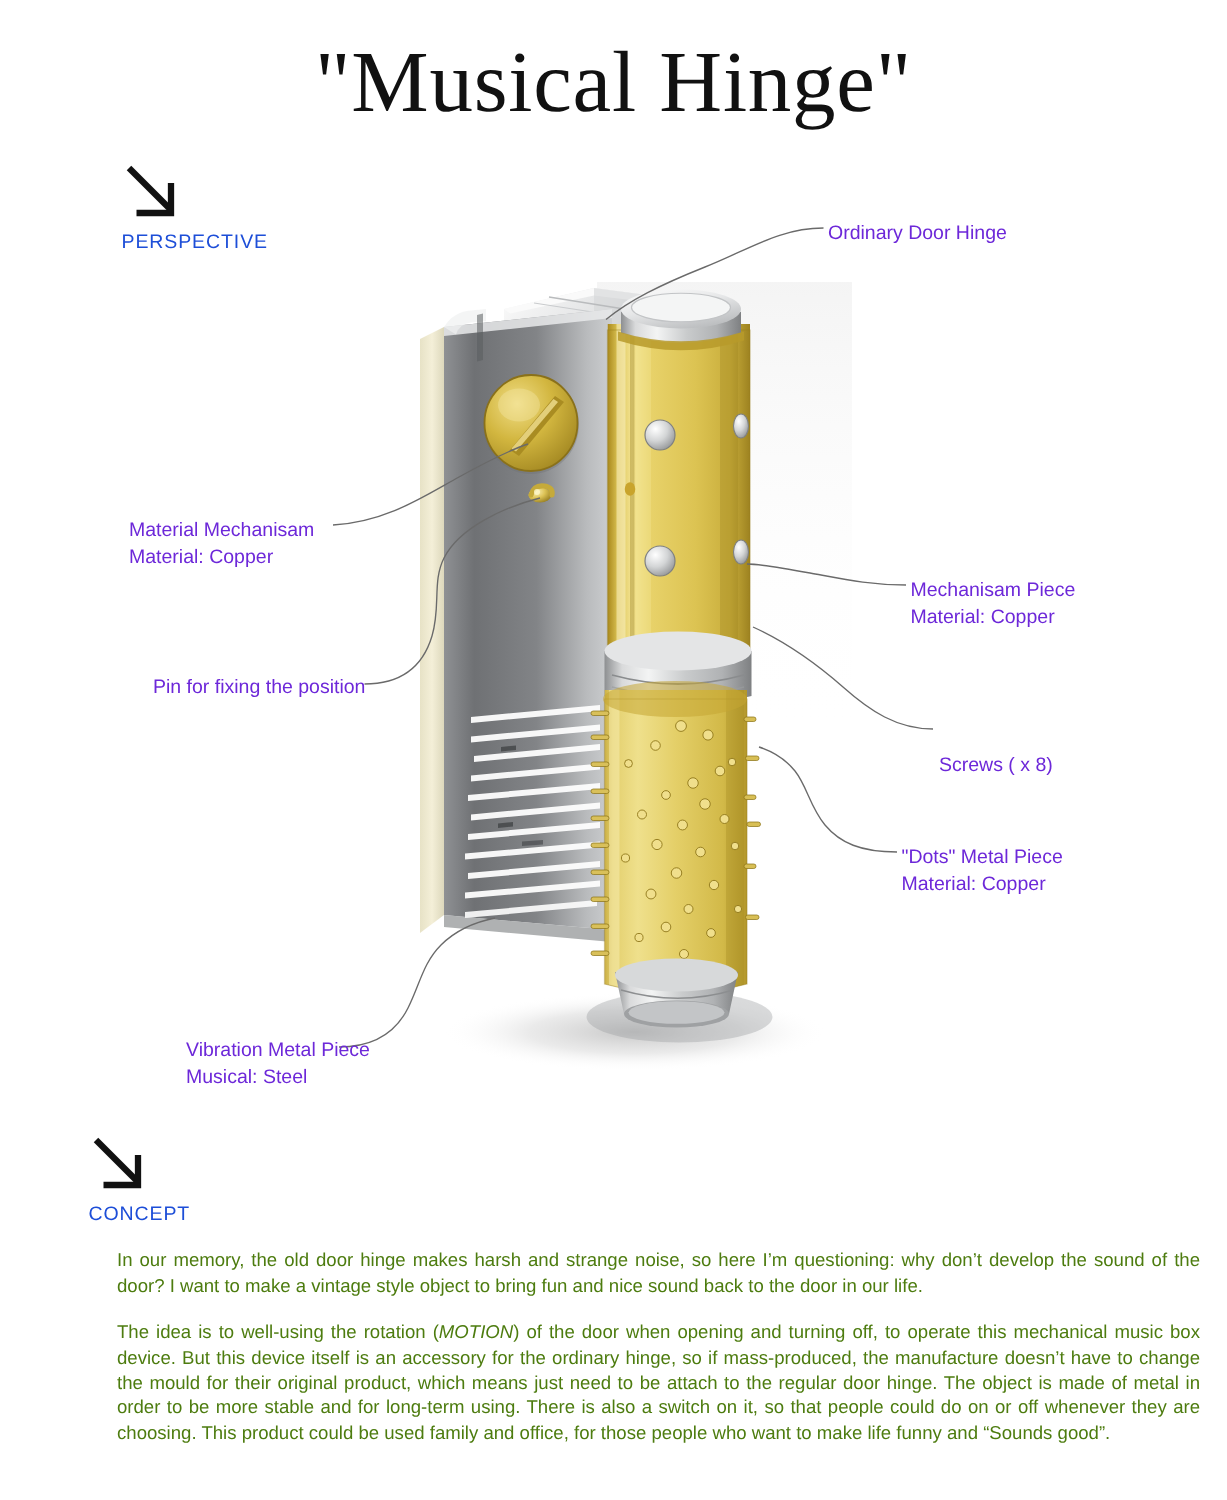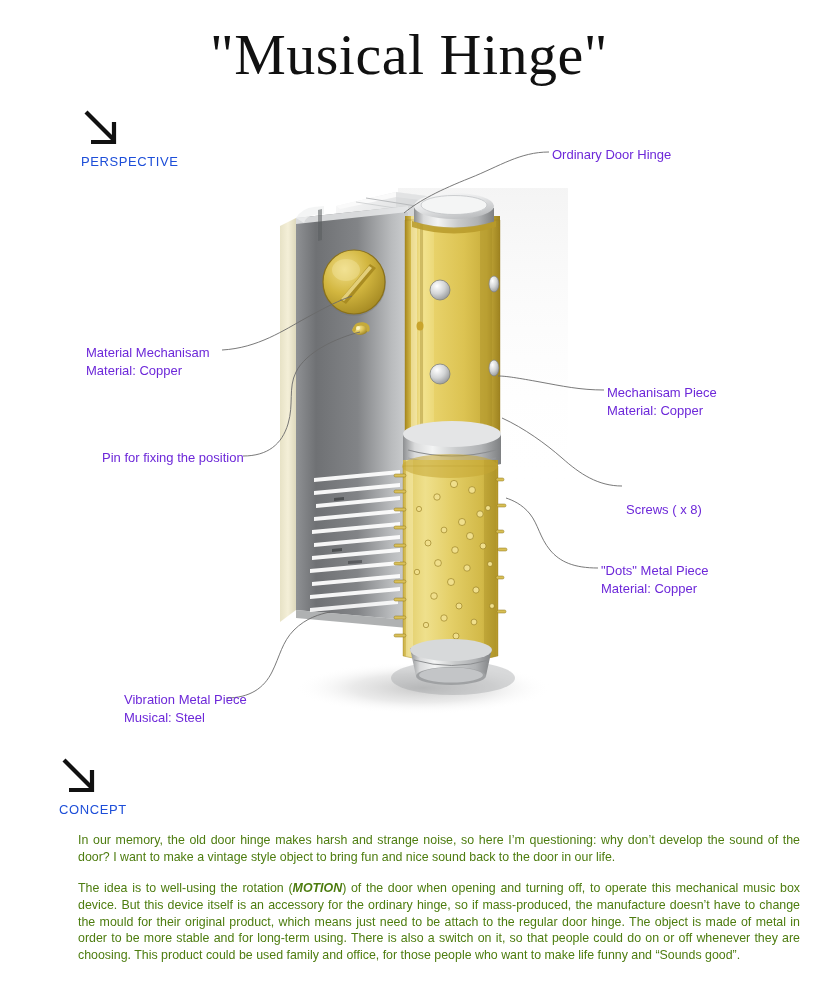--- a/index.html
+++ b/index.html
@@ -98,21 +98,21 @@
     left: 49px;
     width: 722px;
     font-size: 12.4px;
     line-height: 16.6px;
     text-align: justify;
     color: #4d7c0f;
     margin-left: 29px;
   }
   #concept-p1 { top: 820px; }
   #concept-p2 { top: 868px; }
-  .concept-body b { font-weight: bold; font-style: italic; }
+  .concept-body b { font-weight: normal; font-style: italic; }
 </style>
 </head>
 <body>
 
 <div class="board-title">"Musical Hinge"</div>
 
 <div class="section-marker" id="marker-perspective">
   <span class="arrow-box">
     <svg width="44" height="44" viewBox="0 0 44 44" aria-hidden="true">
       <path d="M5 4 L33 32" stroke="#111" stroke-width="4.2" fill="none"></path>

